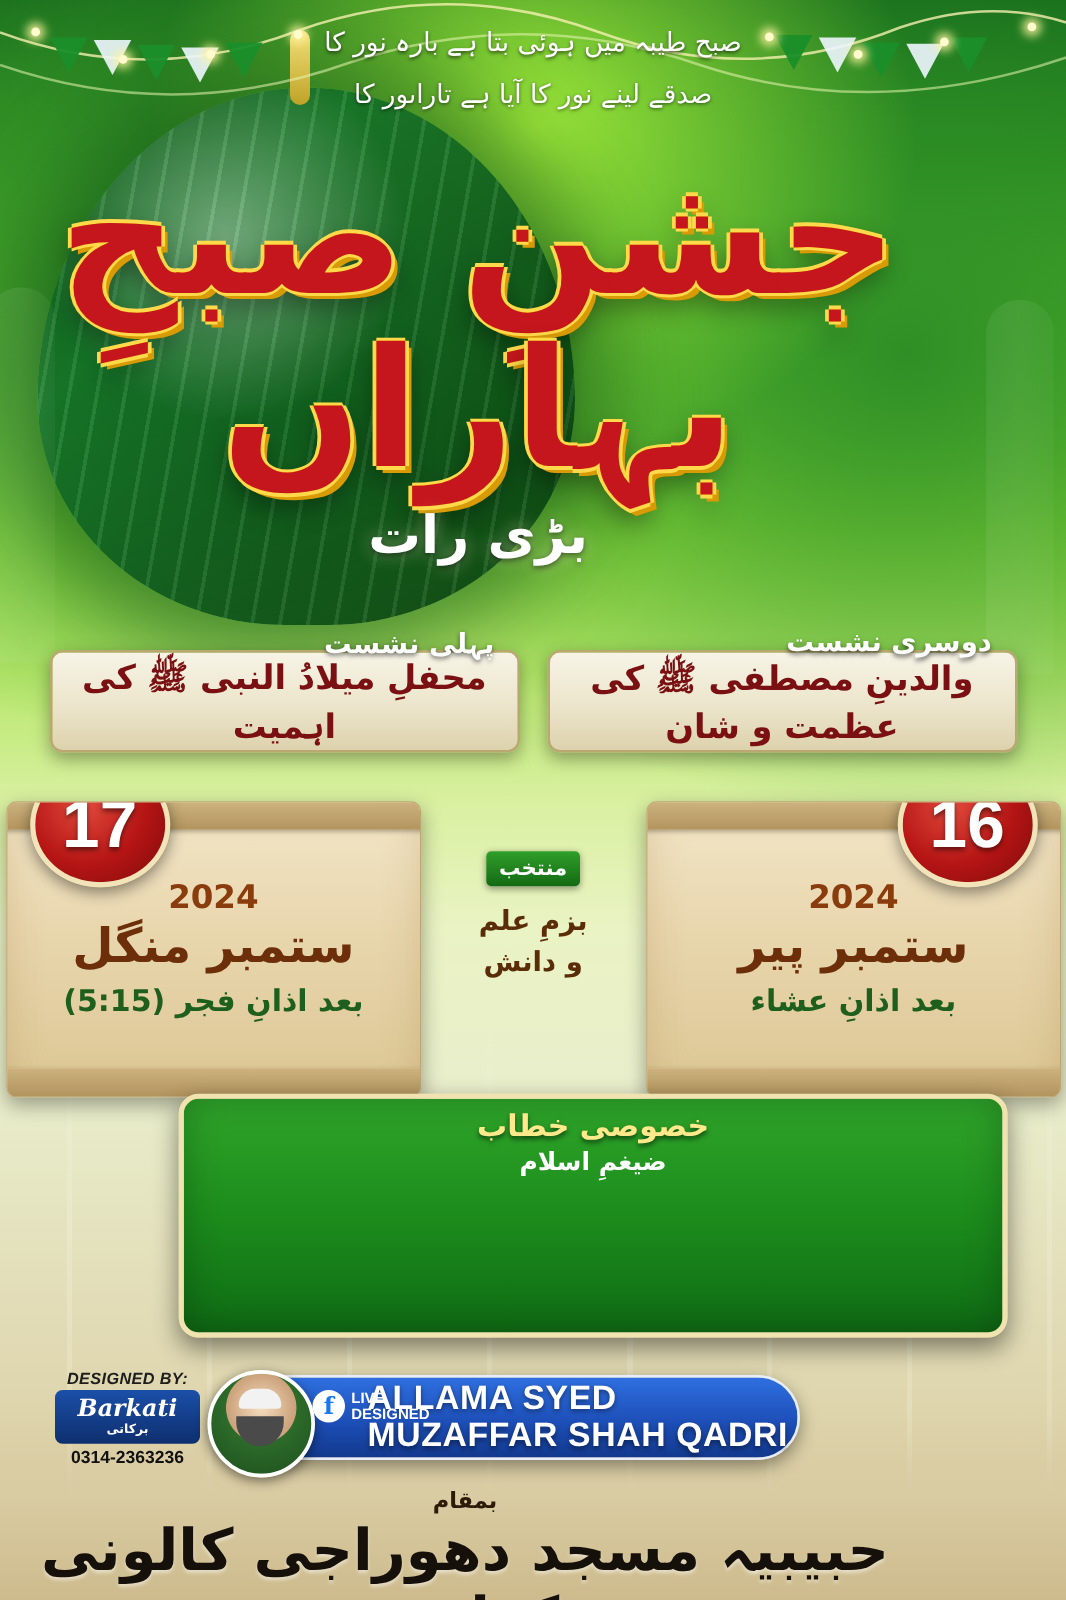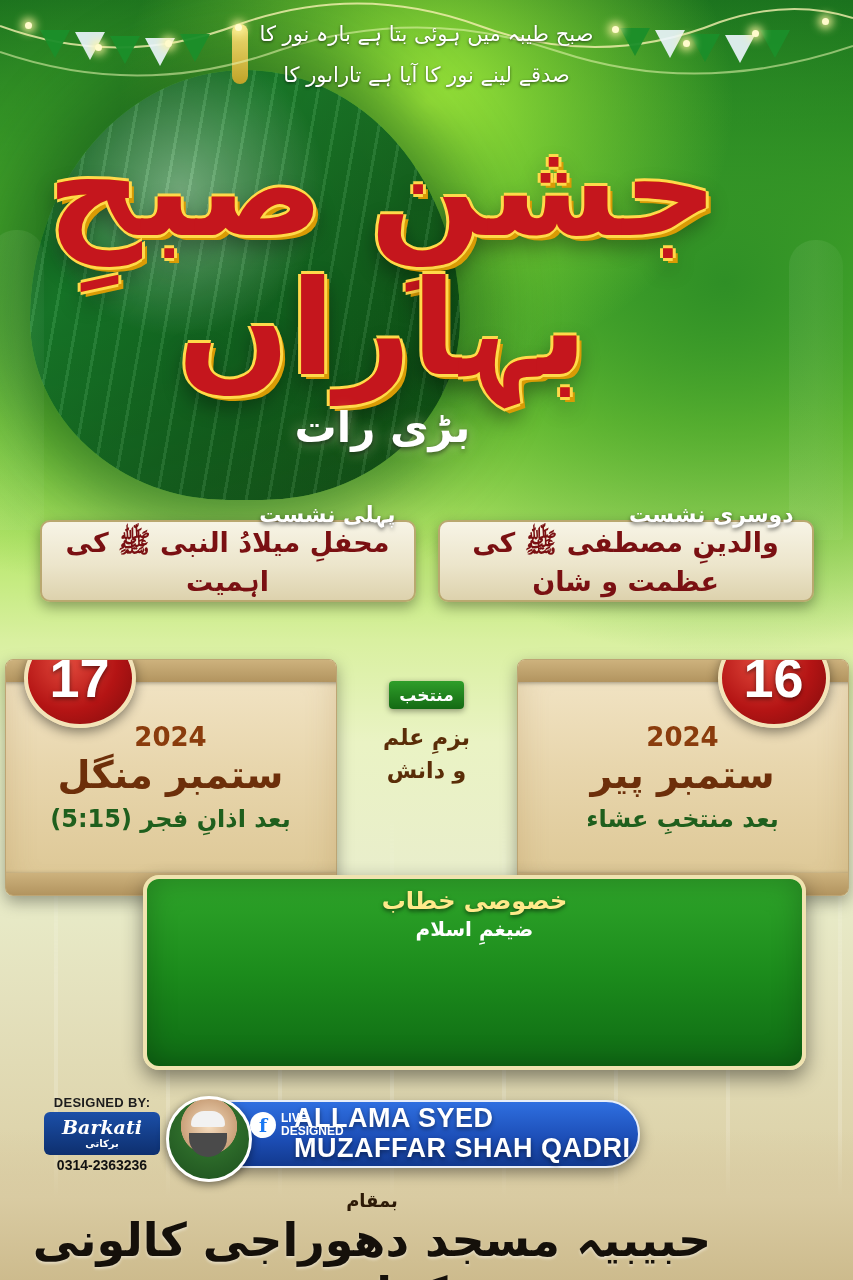--- a/index.html
+++ b/index.html
@@ -201,21 +201,21 @@
     display: flex;
     flex-direction: row-reverse;
     justify-content: center;
     align-items: flex-start;
     gap: 30px;
   }
   .scroll {
     position: relative;
     width: 330px;
     height: 235px;
-    margin-top: 34px;
+    margin-top: 16px;
     border-radius: 8px;
     background:
       linear-gradient(180deg, #f3e6c8 0%, #e8d6ad 45%, #dcc693 100%);
     border: 1px solid #bda574;
     box-shadow: 0 6px 16px rgba(0,0,0,.35), inset 0 0 30px rgba(160,120,60,.25);
     direction: rtl;
     overflow: hidden;
   }
   .scroll:before, .scroll:after {
     content: "";
@@ -351,20 +351,21 @@
     left: 44px;
     top: 1095px;
     width: 116px;
     text-align: center;
   }
   .designer-label {
     font-size: 13px;
     font-weight: bold;
     color: #1d1d1d;
     letter-spacing: .3px;
+    font-style: italic;
   }
   .designer-logo {
     margin-top: 2px;
     background: linear-gradient(180deg, #1b4fa8, #0e2f6e);
     border-radius: 6px;
     color: #ffffff;
     padding: 4px 2px 6px;
     font-family: "DejaVu Serif", serif;
     font-size: 19px;
     font-style: italic;
@@ -550,21 +551,21 @@
     </div>
   </div>
 
   <div class="scrolls">
 
     <div class="scroll">
       <div class="day-badge badge-right">16</div>
       <div class="scroll-body">
         <div class="scroll-year">2024</div>
         <div class="scroll-date">ستمبر پیر</div>
-        <div class="scroll-time">بعد منتخبِ عشاء</div>
+        <div class="scroll-time">بعد اذانِ عشاء</div>
       </div>
     </div>
 
     <div class="middle-tag">
       <span class="ribbon">منتخب</span>
       <div class="lines">
         <div>بزمِ علم</div>
         <div>و دانش</div>
       </div>
     </div>

